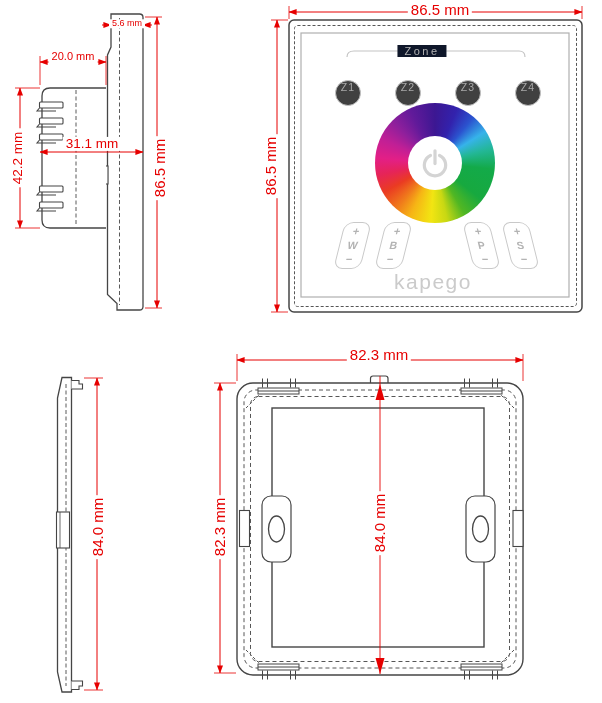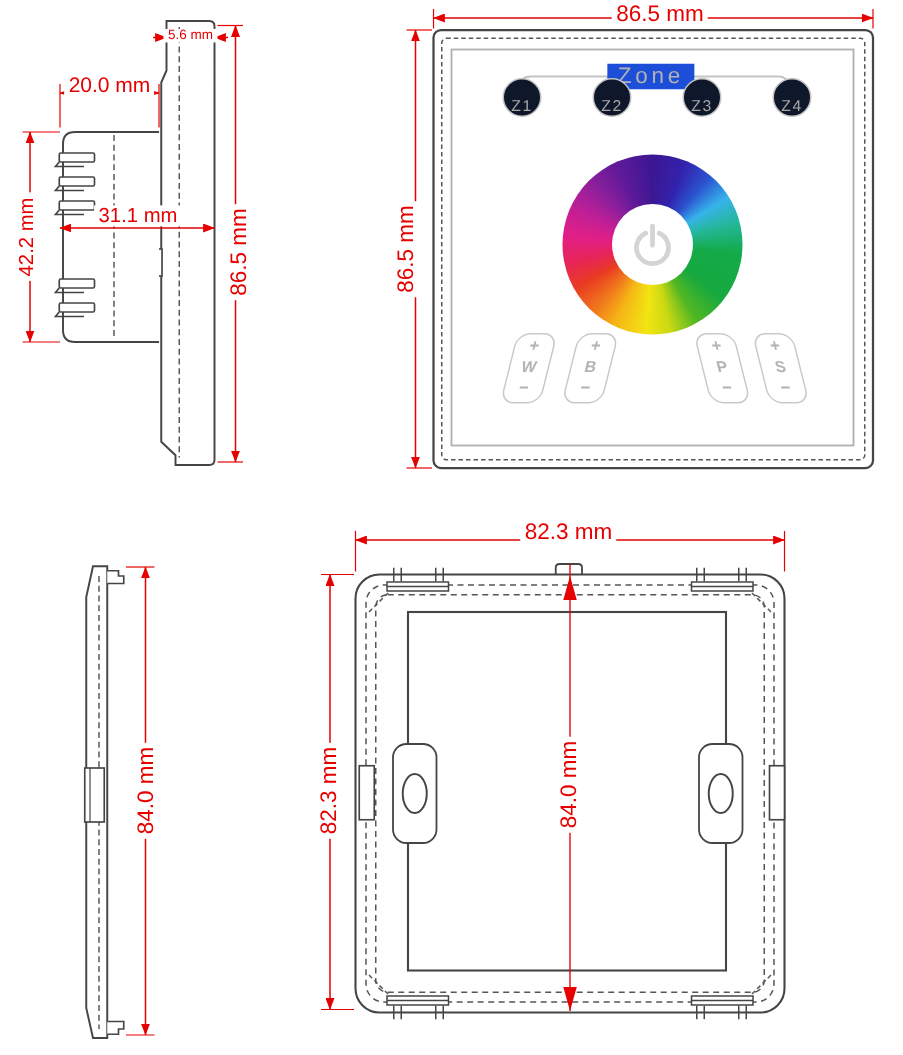--- a/index.html
+++ b/index.html
@@ -3,26 +3,26 @@
 <meta charset="utf-8">
 <title>Technical Drawing</title>
 <style>
   html,body{margin:0;padding:0;background:#fff}
   .canvas{position:relative;width:602px;height:703px;background:#fff;
           font-family:"Liberation Sans",sans-serif;overflow:hidden}
   svg.base{position:absolute;left:0;top:0}
   .dim{position:absolute;color:#e60000;background:#fff;padding:0 3px;white-space:nowrap;
        line-height:1.05;transform:translate(-50%,-50%)}
   .dim.v{transform:translate(-50%,-50%) rotate(-90deg)}
-  .fs9{font-size:9px}.fs11{font-size:14px}.fs13{font-size:13.5px}.fs15{font-size:15px}
-  .zonelabel{position:absolute;left:434px;top:51px;transform:translate(-50%,-50%);
-             font-size:15px;color:#b2b2b2;letter-spacing:2.5px;background:#1d4ed8;padding:0 7px}
-  .zone-circle{position:absolute;top:52px;width:26px;height:26px;border:1.4px solid #c2c2c2;
-               border-radius:50%;display:flex;align-items:flex-end;justify-content:center;
-               font-size:10.5px;letter-spacing:1px;color:#a8a8a8;box-sizing:border-box;background:#0f172a}
+  .fs9{font-size:9px}.fs11{font-size:11px}.fs13{font-size:13.5px}.fs15{font-size:15px}
+  .zonelabel{position:absolute;left:422px;top:51px;transform:translate(-50%,-50%);
+             font-size:11px;color:#b2b2b2;letter-spacing:2.5px;background:#0f172a;padding:0 7px}
+  .zone-circle{position:absolute;top:80px;width:26px;height:26px;border:1.4px solid #c2c2c2;
+               border-radius:50%;display:flex;align-items:flex-start;justify-content:center;
+               font-size:10.5px;letter-spacing:1px;color:#a8a8a8;box-sizing:border-box;background:#404040}
   .wheel{position:absolute;left:375px;top:103px;width:120px;height:120px;border-radius:50%;
          background:conic-gradient(from 0deg,
            #3c1792 0deg,#3222ad 22deg,#2b53cf 40deg,#36b3ea 58deg,#23b796 76deg,
            #13aa49 96deg,#17a93f 128deg,#51b723 150deg,#c8d813 168deg,#f2e512 184deg,
            #f6b515 205deg,#f07c1b 220deg,#ea3b22 240deg,#e62458 258deg,#e31f86 275deg,
            #c01f96 295deg,#8d1f9c 315deg,#611a9a 335deg,#3c1792 360deg)}
   .wheel-hole{position:absolute;left:33px;top:33px;width:54px;height:54px;background:#fff;
               border-radius:50%;display:flex;align-items:center;justify-content:center}
   .chan{position:absolute;top:222px;width:27px;height:47px;border:1.6px solid #c9c9c9;
         border-radius:9px;box-sizing:border-box;display:flex;flex-direction:column;
@@ -228,14 +228,15 @@
   <span class="pm">+</span>
   <span class="lt">P</span>
   <span class="pm">−</span>
 </div>
 <div class="chan skR" style="left:507px">
   <span class="pm">+</span>
   <span class="lt">S</span>
   <span class="pm">−</span>
 </div>
 
+<div class="brand">kapego</div>
 
 </div>
 
 </body></html>

